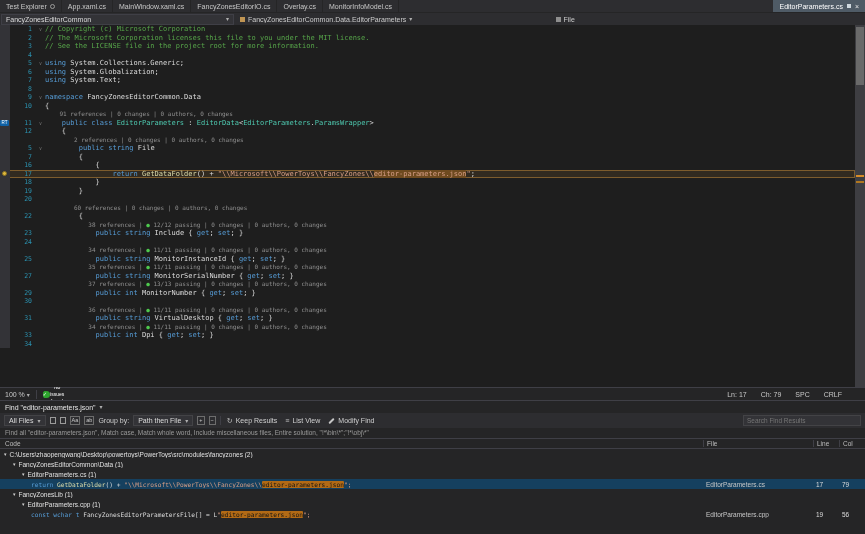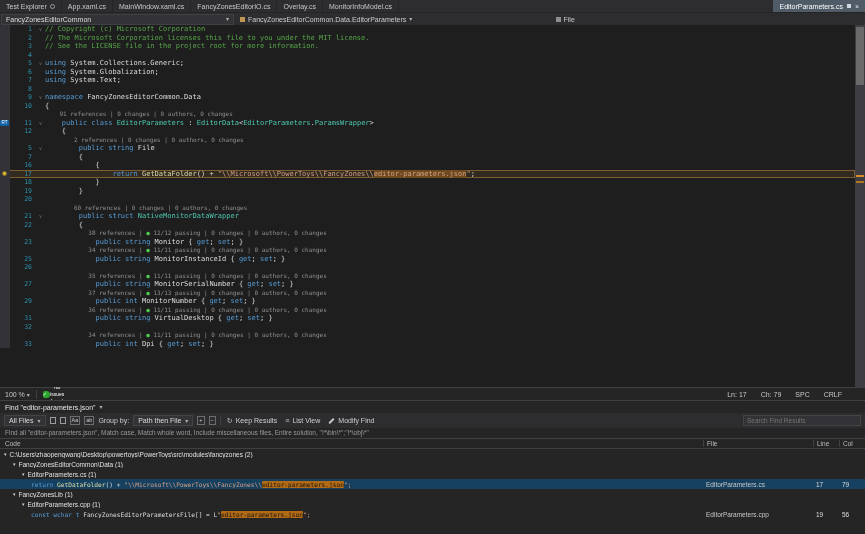--- a/index.html
+++ b/index.html
@@ -149,36 +149,36 @@
         <div class="crow"><span class="glyph"></span><span class="lnum">12</span><span class="fold"></span><span class="ltext"><span class="tk-p">    {</span></span></div>
         <div class="crow lensrow"><span class="glyph"></span><span class="lnum"></span><span class="fold"></span><span class="ltext"><span class="tk-ln">        </span><span class="tk-ln">2 references | 0 changes | 0 authors, 0 changes</span></span></div>
         <div class="crow"><span class="glyph"></span><span class="lnum">5</span><span class="fold">∨</span><span class="ltext"><span class="tk-p">        </span><span class="tk-k">public string </span><span class="tk-p">File</span></span></div>
         <div class="crow"><span class="glyph"></span><span class="lnum">7</span><span class="fold"></span><span class="ltext"><span class="tk-p">        {</span></span></div>
         <div class="crow"><span class="glyph"></span><span class="lnum">16</span><span class="fold"></span><span class="ltext"><span class="tk-p">            {</span></span></div>
         <div class="crow curline"><span class="glyph"><span class="bulb"></span></span><span class="lnum">17</span><span class="fold"></span><span class="ltext"><span class="tk-p">                </span><span class="tk-k">return </span><span class="tk-m">GetDataFolder</span><span class="tk-p">() + </span><span class="tk-s">"\\Microsoft\\PowerToys\\FancyZones\\</span><span class="tk-s tk-hl">editor-parameters.json</span><span class="tk-s">"</span><span class="tk-p">;</span></span></div>
         <div class="crow"><span class="glyph"></span><span class="lnum">18</span><span class="fold"></span><span class="ltext"><span class="tk-p">            }</span></span></div>
         <div class="crow"><span class="glyph"></span><span class="lnum">19</span><span class="fold"></span><span class="ltext"><span class="tk-p">        }</span></span></div>
         <div class="crow"><span class="glyph"></span><span class="lnum">20</span><span class="fold"></span><span class="ltext"></span></div>
         <div class="crow lensrow"><span class="glyph"></span><span class="lnum"></span><span class="fold"></span><span class="ltext"><span class="tk-ln">        </span><span class="tk-ln">60 references | 0 changes | 0 authors, 0 changes</span></span></div>
-        <div class="crow"><span class="glyph"></span><span class="lnum">21</span><span class="fold">∨</span><span class="ltext"><span class="tk-p">        </span><span class="tk-k">public struct </span><span class="tk-t">NativeMonitorDataWrapper</span></span></div>
         <div class="crow"><span class="glyph"></span><span class="lnum">22</span><span class="fold"></span><span class="ltext"><span class="tk-p">        {</span></span></div>
         <div class="crow lensrow"><span class="glyph"></span><span class="lnum"></span><span class="fold"></span><span class="ltext"><span class="tk-ln">            </span><span class="tk-ln">38 references | </span><span class="tk-pass">● </span><span class="tk-ln">12/12 passing | 0 changes | 0 authors, 0 changes</span></span></div>
-        <div class="crow"><span class="glyph"></span><span class="lnum">23</span><span class="fold"></span><span class="ltext"><span class="tk-p">            </span><span class="tk-k">public string </span><span class="tk-p">Monitor</span><span class="tk-p"> { </span><span class="tk-k">get</span><span class="tk-p">; </span><span class="tk-k">set</span><span class="tk-p">; }</span></span></div>
+        <div class="crow"><span class="glyph"></span><span class="lnum">23</span><span class="fold"></span><span class="ltext"><span class="tk-p">            </span><span class="tk-k">public string </span><span class="tk-p">Include</span><span class="tk-p"> { </span><span class="tk-k">get</span><span class="tk-p">; </span><span class="tk-k">set</span><span class="tk-p">; }</span></span></div>
+        <div class="crow"><span class="glyph"></span><span class="lnum">24</span><span class="fold"></span><span class="ltext"></span></div>
         <div class="crow lensrow"><span class="glyph"></span><span class="lnum"></span><span class="fold"></span><span class="ltext"><span class="tk-ln">            </span><span class="tk-ln">34 references | </span><span class="tk-pass">● </span><span class="tk-ln">11/11 passing | 0 changes | 0 authors, 0 changes</span></span></div>
         <div class="crow"><span class="glyph"></span><span class="lnum">25</span><span class="fold"></span><span class="ltext"><span class="tk-p">            </span><span class="tk-k">public string </span><span class="tk-p">MonitorInstanceId</span><span class="tk-p"> { </span><span class="tk-k">get</span><span class="tk-p">; </span><span class="tk-k">set</span><span class="tk-p">; }</span></span></div>
-        <div class="crow"><span class="glyph"></span><span class="lnum">26</span><span class="fold"></span><span class="ltext"></span></div>
         <div class="crow lensrow"><span class="glyph"></span><span class="lnum"></span><span class="fold"></span><span class="ltext"><span class="tk-ln">            </span><span class="tk-ln">35 references | </span><span class="tk-pass">● </span><span class="tk-ln">11/11 passing | 0 changes | 0 authors, 0 changes</span></span></div>
         <div class="crow"><span class="glyph"></span><span class="lnum">27</span><span class="fold"></span><span class="ltext"><span class="tk-p">            </span><span class="tk-k">public string </span><span class="tk-p">MonitorSerialNumber</span><span class="tk-p"> { </span><span class="tk-k">get</span><span class="tk-p">; </span><span class="tk-k">set</span><span class="tk-p">; }</span></span></div>
         <div class="crow lensrow"><span class="glyph"></span><span class="lnum"></span><span class="fold"></span><span class="ltext"><span class="tk-ln">            </span><span class="tk-ln">37 references | </span><span class="tk-pass">● </span><span class="tk-ln">13/13 passing | 0 changes | 0 authors, 0 changes</span></span></div>
         <div class="crow"><span class="glyph"></span><span class="lnum">29</span><span class="fold"></span><span class="ltext"><span class="tk-p">            </span><span class="tk-k">public int </span><span class="tk-p">MonitorNumber</span><span class="tk-p"> { </span><span class="tk-k">get</span><span class="tk-p">; </span><span class="tk-k">set</span><span class="tk-p">; }</span></span></div>
+        <div class="crow"><span class="glyph"></span><span class="lnum">30</span><span class="fold"></span><span class="ltext"></span></div>
         <div class="crow lensrow"><span class="glyph"></span><span class="lnum"></span><span class="fold"></span><span class="ltext"><span class="tk-ln">            </span><span class="tk-ln">36 references | </span><span class="tk-pass">● </span><span class="tk-ln">11/11 passing | 0 changes | 0 authors, 0 changes</span></span></div>
         <div class="crow"><span class="glyph"></span><span class="lnum">31</span><span class="fold"></span><span class="ltext"><span class="tk-p">            </span><span class="tk-k">public string </span><span class="tk-p">VirtualDesktop</span><span class="tk-p"> { </span><span class="tk-k">get</span><span class="tk-p">; </span><span class="tk-k">set</span><span class="tk-p">; }</span></span></div>
-        <div class="crow"><span class="glyph"></span><span class="lnum">32</span><span class="fold"></span><span class="ltext"></span></div>
         <div class="crow lensrow"><span class="glyph"></span><span class="lnum"></span><span class="fold"></span><span class="ltext"><span class="tk-ln">            </span><span class="tk-ln">34 references | </span><span class="tk-pass">● </span><span class="tk-ln">11/11 passing | 0 changes | 0 authors, 0 changes</span></span></div>
         <div class="crow"><span class="glyph"></span><span class="lnum">33</span><span class="fold"></span><span class="ltext"><span class="tk-p">            </span><span class="tk-k">public int </span><span class="tk-p">Dpi</span><span class="tk-p"> { </span><span class="tk-k">get</span><span class="tk-p">; </span><span class="tk-k">set</span><span class="tk-p">; }</span></span></div>
+        <div class="crow"><span class="glyph"></span><span class="lnum">34</span><span class="fold"></span><span class="ltext"></span></div>
       </div>
     <div class="vscroll">
       <div class="vthumb"></div>
       <div class="vmark1"></div>
       <div class="vmark2"></div>
     </div>
   </div>
 
   <div class="edstatus">
     <span>

